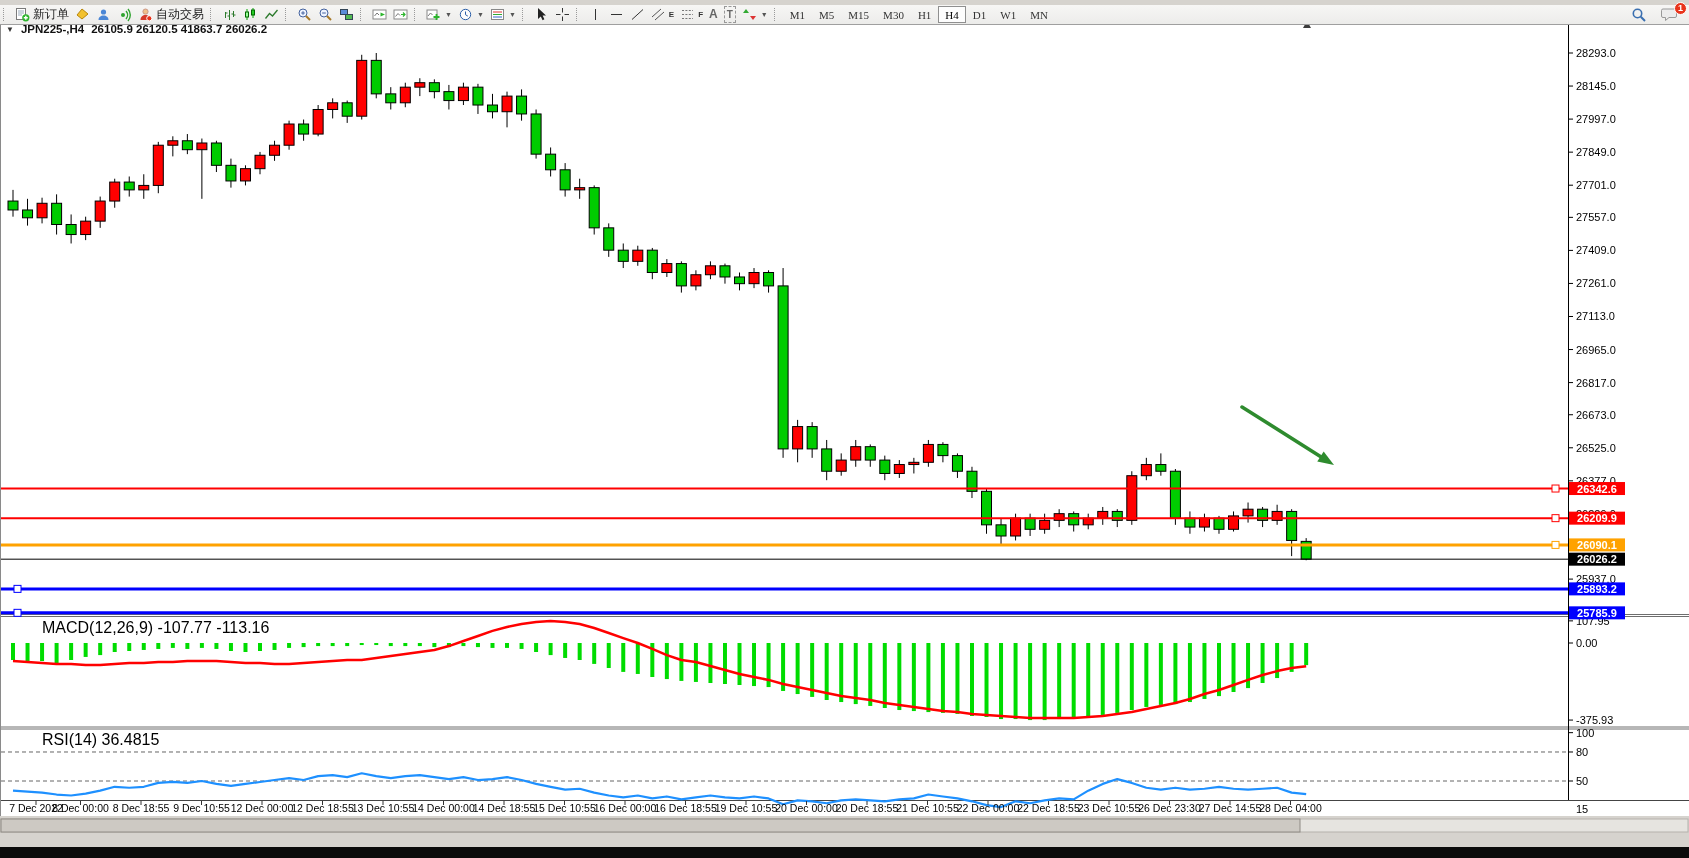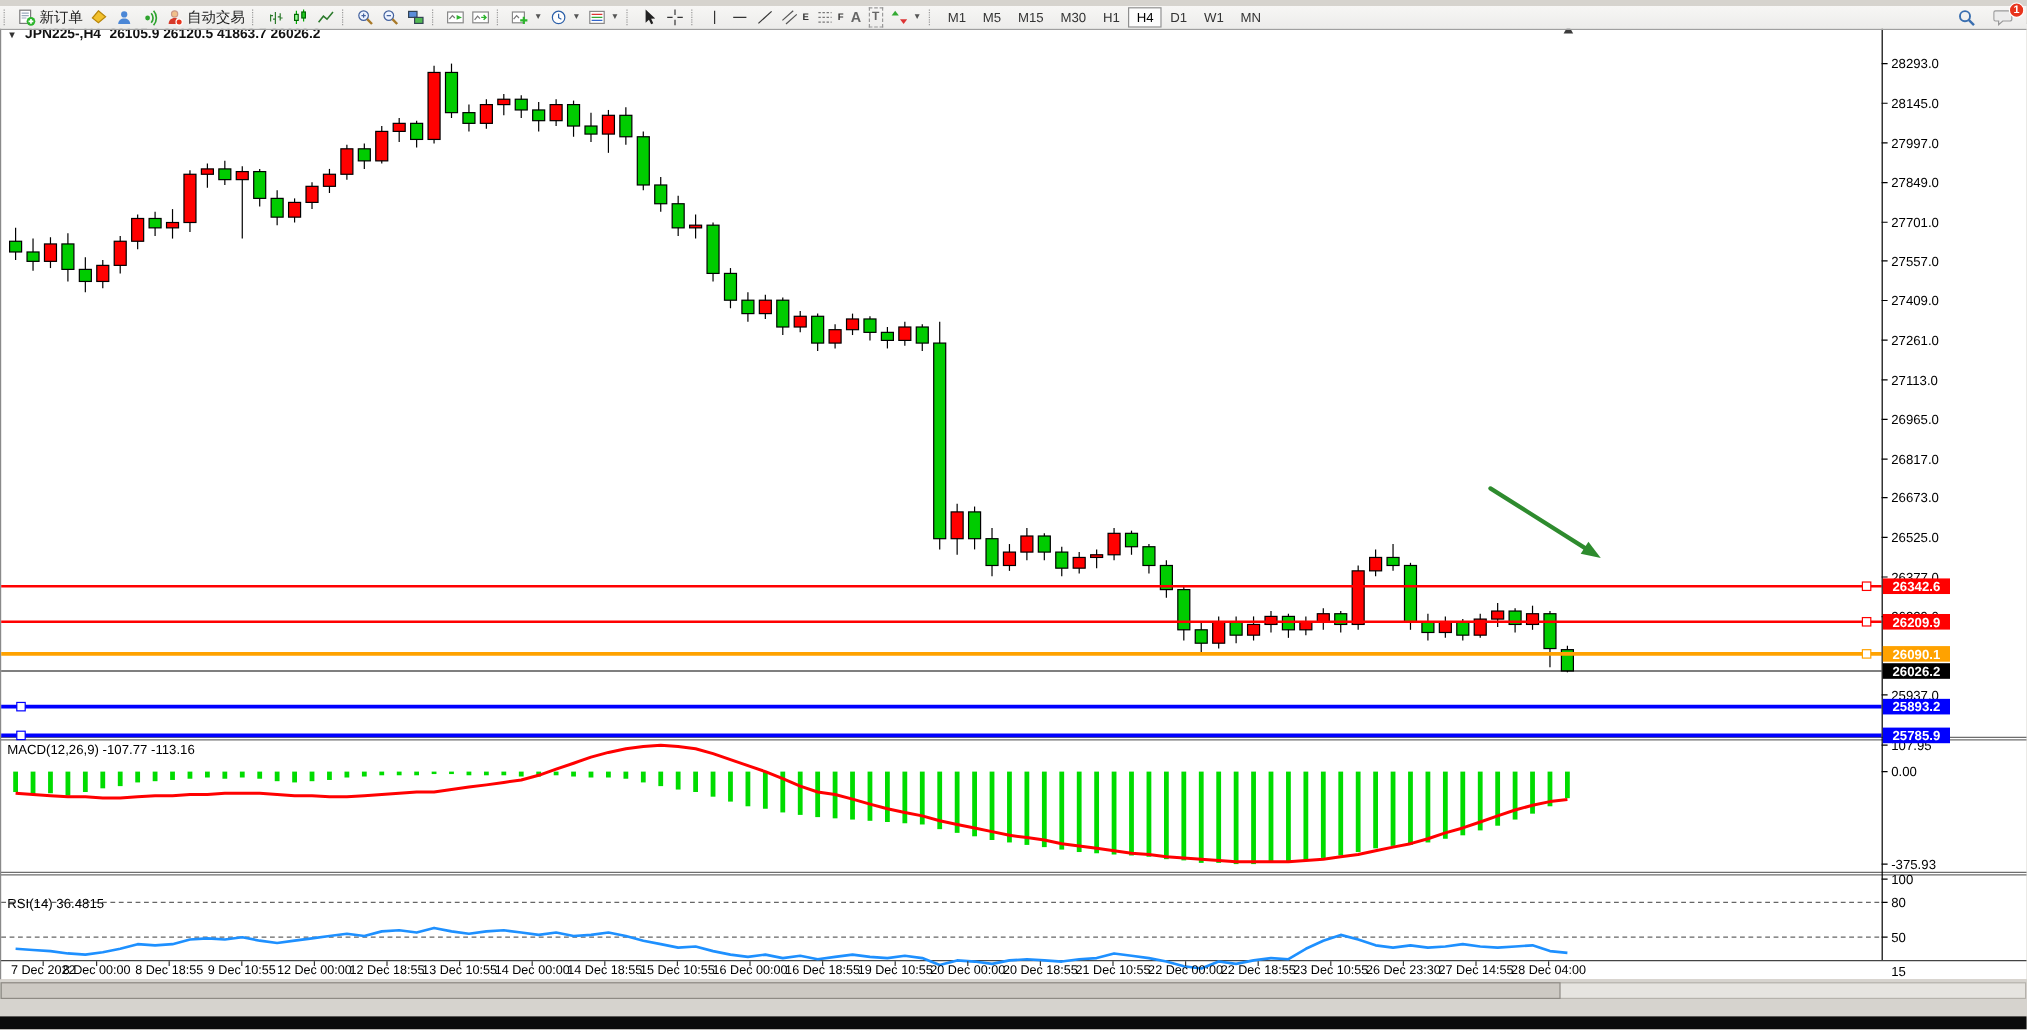--- a/index.html
+++ b/index.html
@@ -13,21 +13,21 @@
   .dd{font-size:7px;color:#555;margin-left:1px;}
   .glyph{font-size:11px;color:#333;font-weight:bold;line-height:15px;}
   .tf{padding:0 6px;height:15px;font-size:11px;color:#333;display:inline-flex;align-items:center;border:1px solid transparent;flex:0 0 auto;}
   .tf.active{background:#fdfdfd;border:1px solid #8f8f8f;color:#000;}
   #tb-right{margin-left:auto;display:flex;align-items:center;gap:8px;padding-right:8px;}
   .chatwrap{position:relative;}
   .cbadge{position:absolute;top:-4px;right:-6px;background:#e8341c;color:#fff;font-size:9px;font-weight:bold;
     border-radius:7px;padding:0 3px;line-height:11px;border:1px solid #fff;}
   #cv{position:absolute;left:0;top:0;z-index:1;}
   #cv text{font-family:"Liberation Sans",sans-serif;}
-  .paneLabel{position:absolute;z-index:5;font-size:11px;color:#000;white-space:pre;}
+  .paneLabel{position:absolute;z-index:5;font-size:16px;color:#000;white-space:pre;margin-left:36px;}
   #chart-title{position:absolute;left:6px;top:23px;z-index:5;font-size:11.5px;font-weight:bold;color:#111;
     display:flex;align-items:center;gap:7px;}
   #chart-title .caret{font-size:8px;color:#333;}
 </style>
 </head>
 <body>
 
 <div id="app">
 
   <div id="toolbar">
@@ -212,21 +212,21 @@
     <span class="tbtn">
       <svg width="15" height="15" viewBox="0 0 15 15">
         <path d="M4 2l3 4H1z" fill="#3a3"></path>
           <path d="M11 13L8 9h6z" fill="#d33"></path>
       </svg>
       <span class="dd">▼</span>
     </span>
 
     <span class="grip"></span>
 
-    <span id="tf-group" style="display:flex;align-items:flex-start;">
+    <span id="tf-group" style="display:flex;align-items:flex-start;font-family:Liberation Serif, serif;">
         <span class="tf">M1</span>
         <span class="tf">M5</span>
         <span class="tf">M15</span>
         <span class="tf">M30</span>
         <span class="tf">H1</span>
         <span class="tf active">H4</span>
         <span class="tf">D1</span>
         <span class="tf">W1</span>
         <span class="tf">MN</span>
       </span>
@@ -671,15 +671,15 @@
         <text x="1597" y="616.8354299999996" font-size="11" fill="#fff" font-weight="bold" text-anchor="middle">25785.9</text>
       </g>
     </svg>
 
   <div id="chart-title">
     <span class="caret">▼</span>
     <span>JPN225-,H4</span>
     <span>26105.9 26120.5 41863.7 26026.2</span>
   </div>
   <div class="paneLabel" style="left:6px;top:619px;">MACD(12,26,9) -107.77 -113.16</div>
-  <div class="paneLabel" style="left:6px;top:748px;">RSI(14) 36.4815</div>
+  <div class="paneLabel" style="left:6px;top:731px;">RSI(14) 36.4815</div>
 
 </div>
 
 </body></html>

